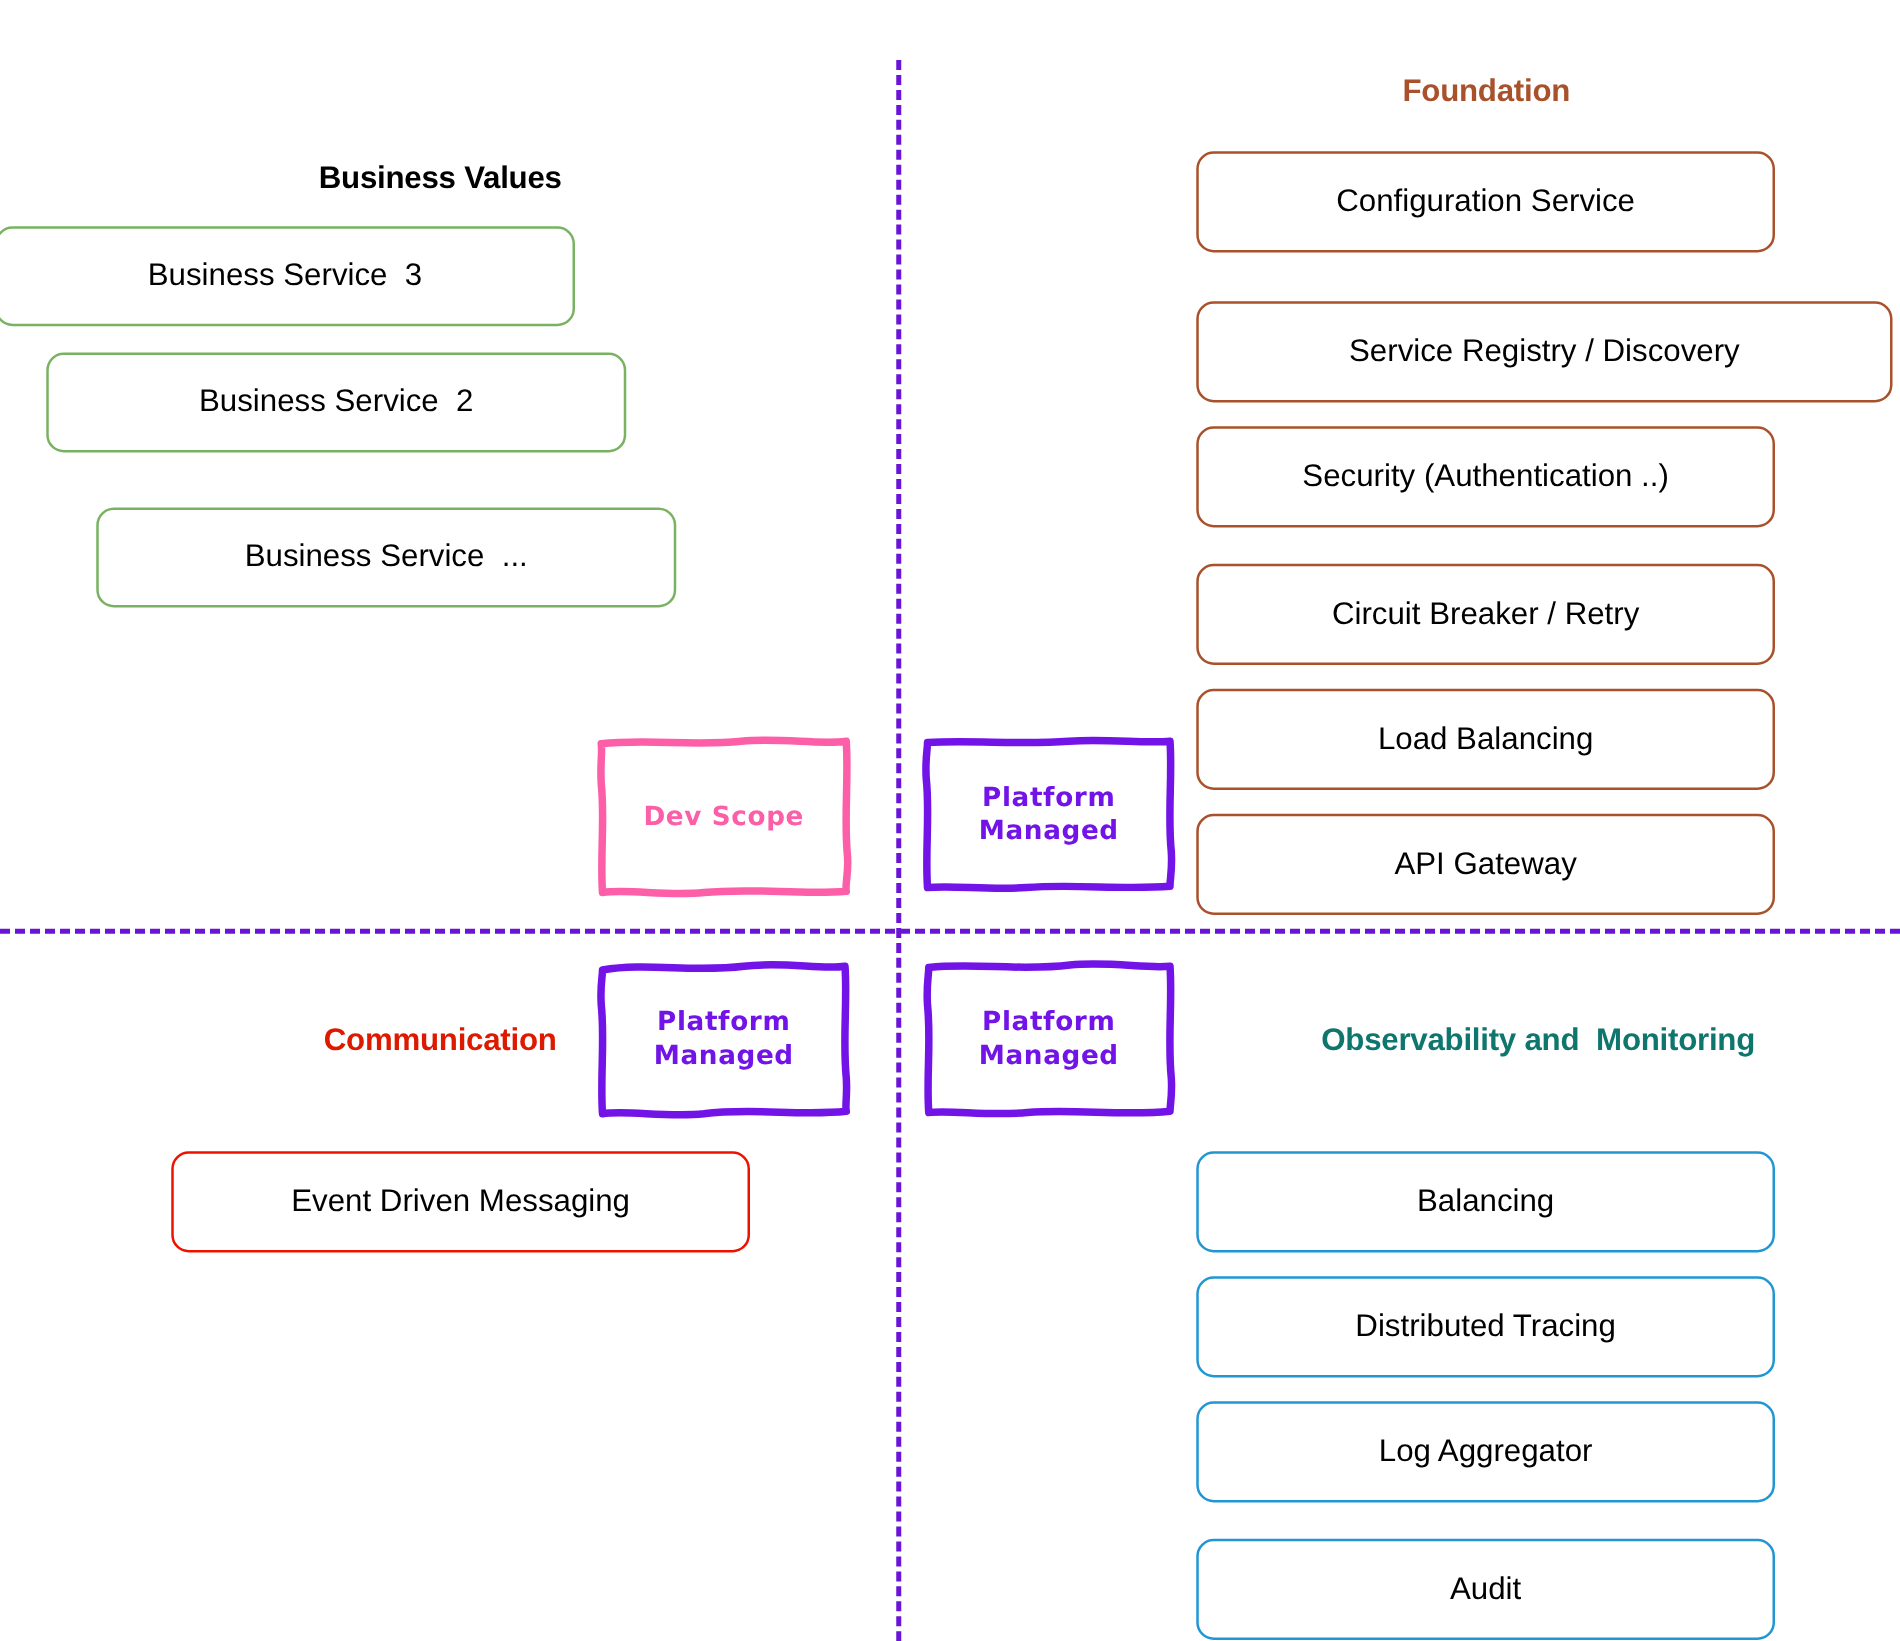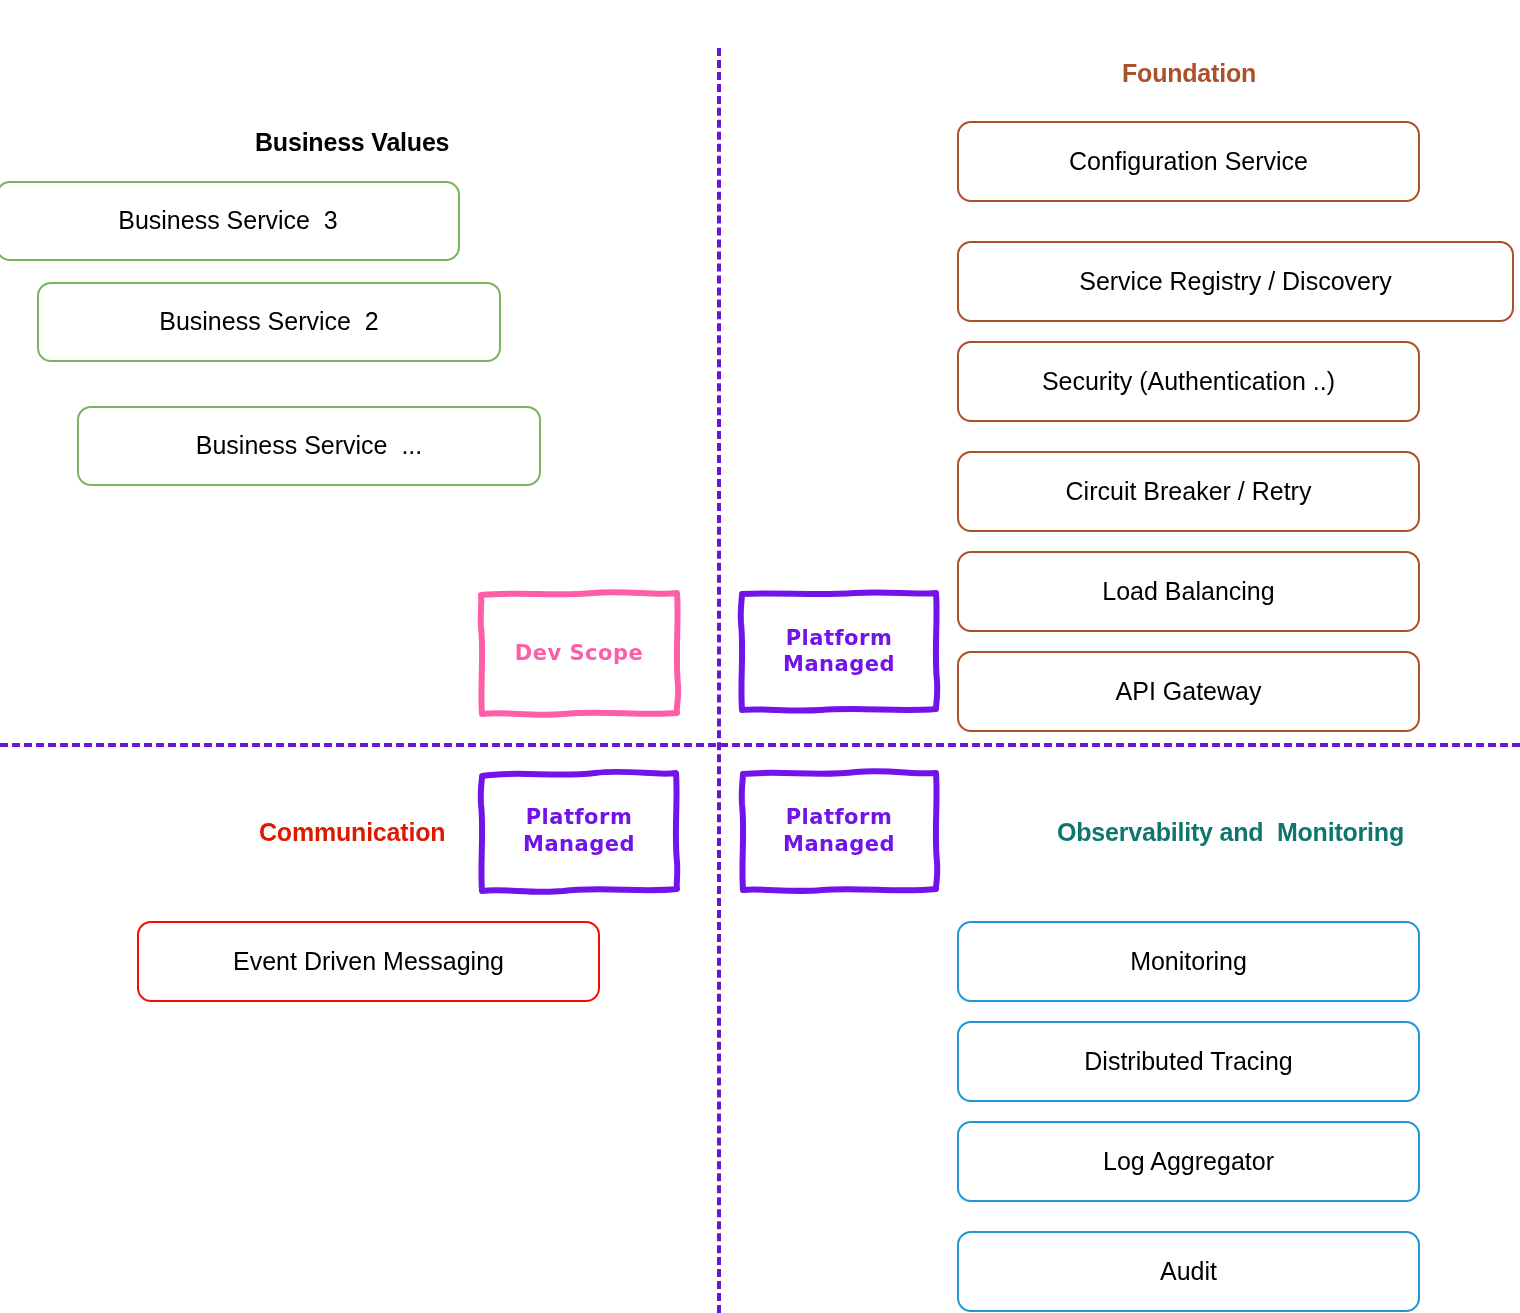--- a/index.html
+++ b/index.html
@@ -148,21 +148,21 @@
 
   <div class="box brown" style="left:957px; top:551px; width:463px; height:81px;">
     <span class="label">Load Balancing</span>
   </div>
 
   <div class="box red" style="left:137px; top:921px; width:463px; height:81px;">
     <span class="label">Event Driven Messaging</span>
   </div>
 
   <div class="box blue" style="left:957px; top:921px; width:463px; height:81px;">
-    <span class="label">Monitoring</span>
+    <span class="label">Balancing</span>
   </div>
 
   <div class="box blue" style="left:957px; top:1021px; width:463px; height:81px;">
     <span class="label">Distributed Tracing</span>
   </div>
 
   <div class="box blue" style="left:957px; top:1121px; width:463px; height:81px;">
     <span class="label">Log Aggregator</span>
   </div>
 

